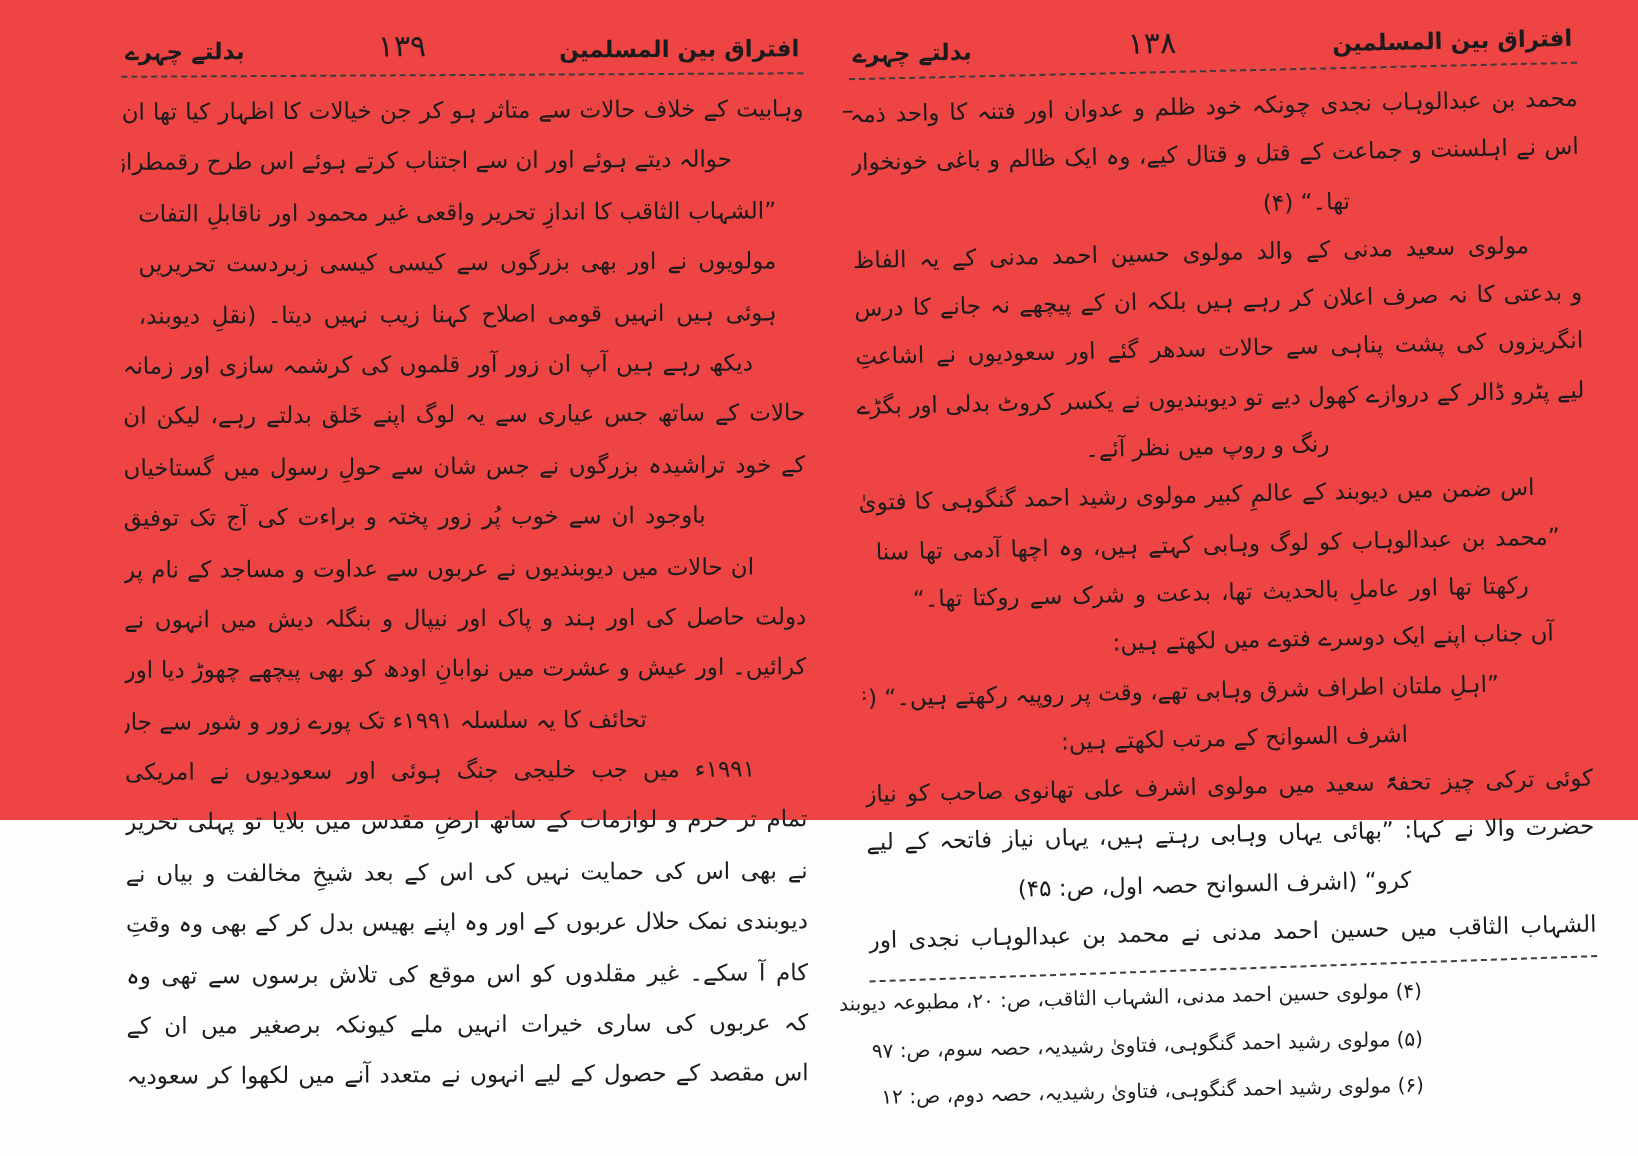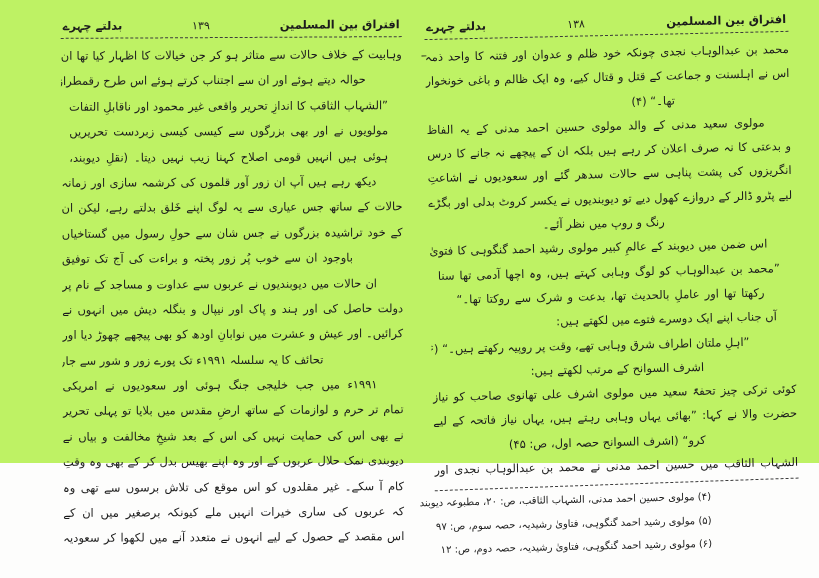--- a/index.html
+++ b/index.html
@@ -4,43 +4,43 @@
 <style>
   html, body {
     margin: 0; padding: 0;
     width: 819px; height: 578px;
     overflow: hidden;
     background: #fdfdfc;
     font-family: "DejaVu Sans", sans-serif;
   }
   #canvas {
     position: relative;
-    width: 819px; height: 463px;
-    background: #bef264;
+    width: 819px; height: 410px;
+    background: #ef4444;
     color: #1c1c1c;
   }
   .page {
     position: absolute;
     direction: rtl;
     color: #1c1c1c;
   }
   #pageL { left: 62px;  top: 16px; width: 341px; transform: rotate(-0.3deg); }
   #pageR { left: 424px; top: 14px; width: 364px; transform: rotate(-1.3deg); transform-origin: 50% 0; }
 
   .phead {
     direction: ltr;
     display: flex;
     justify-content: space-between;
     align-items: flex-end;
     font-size: 11.5px;
     padding: 0 2px 5px 2px;
     border-bottom: 1.5px dashed #3c3c3c;
     height: 16px;
   }
-  .phead .pnum { font-size: 11px; letter-spacing: 2px; }
+  .phead .pnum { font-size: 15px; letter-spacing: 2px; }
   .phead .btitle { font-weight: bold; }
   .phead .chap { font-weight: bold; }
 
   .pbody { padding-top: 5px; }
 
   .ln {
     font-size: 11.5px;
     line-height: 25.4px;
     height: 25.4px;
     overflow: hidden;

